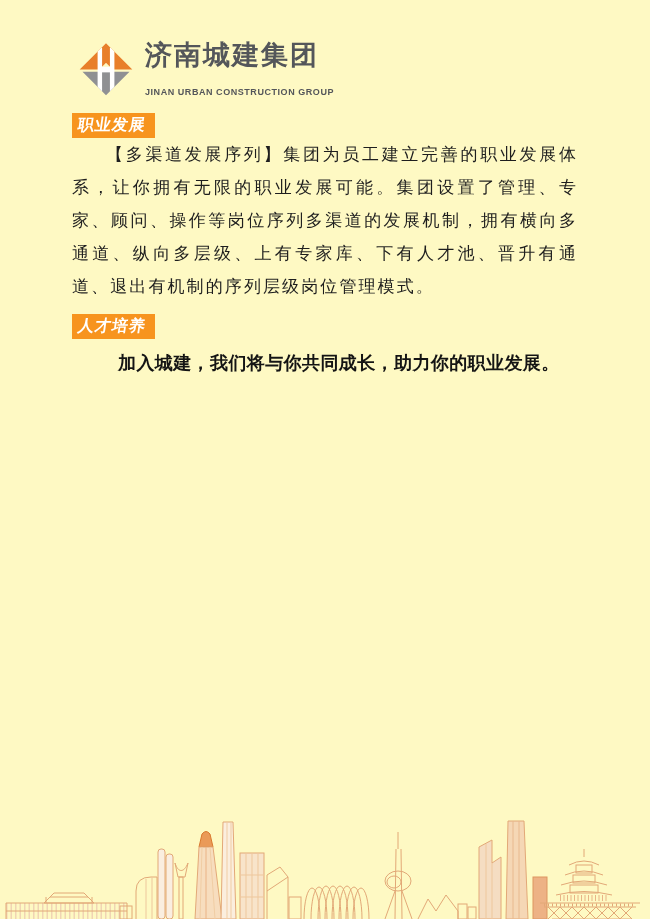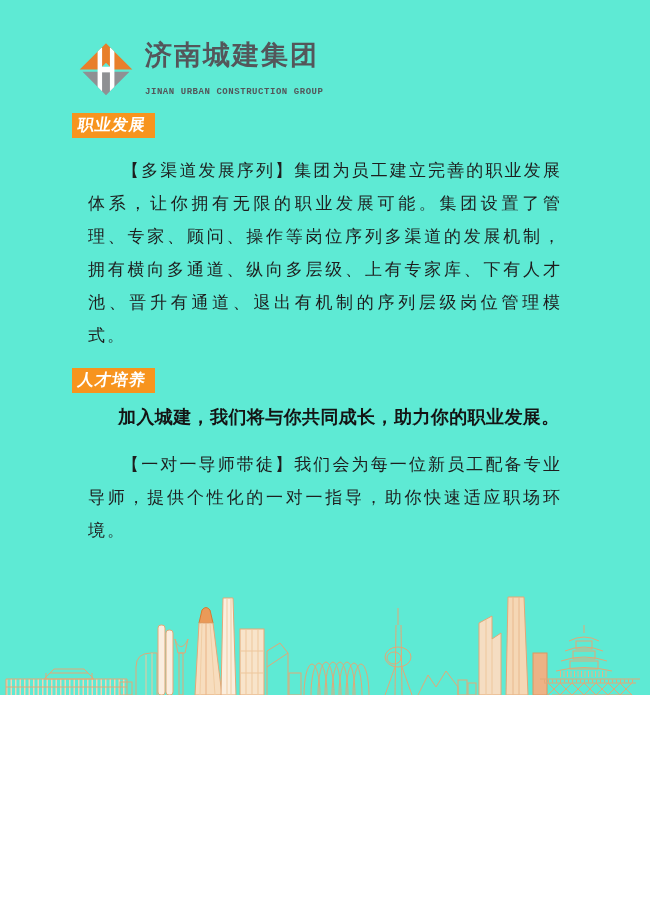--- a/index.html
+++ b/index.html
@@ -1,34 +1,34 @@
 <!DOCTYPE html>
 <html><head>
 <meta charset="utf-8">
 <style>
   html,body{margin:0;padding:0;background:#ffffff;}
-  .page{position:relative;width:650px;height:695px;background:#5eead4;overflow:hidden;
+  .page{position:relative;width:650px;height:919px;background:#fef9c3;overflow:hidden;
         font-family:"Liberation Serif",serif;color:#1e1e1e;}
   
   .logo-row{position:absolute;top:40px;left:78px;display:flex;align-items:center;gap:11px;}
   .logo-icon{width:56px;height:56px;flex:0 0 auto;}
   .logo-text{display:flex;flex-direction:column;justify-content:center;}
   .logo-cn{font-family:"Liberation Sans",sans-serif;font-size:27px;font-weight:bold;
            color:#54565a;letter-spacing:2px;line-height:30px;}
-  .logo-en{font-family:Liberation Mono, monospace;font-size:9px;font-weight:bold;
+  .logo-en{font-family:Liberation Sans, sans-serif;font-size:9px;font-weight:bold;
            color:#54565a;letter-spacing:0.55px;margin-top:17px;white-space:nowrap;}
   
   .content{position:absolute;left:72px;width:506px;top:113px;z-index:2;}
   .badge{display:inline-block;background:#f7941e;color:#ffffff;font-weight:bold;
          font-size:16px;line-height:22px;padding:1px 9px 2px 6px;letter-spacing:1px;}
   .badge .skew{display:inline-block;transform:skewX(-8deg);}
   .heading{font-size:18px;font-weight:bold;color:#141414;letter-spacing:0.4px;
            line-height:30px;margin:9px 0 3px 0;text-indent:46px;}
   p.body{font-size:17px;line-height:33px;letter-spacing:2.1px;text-align:justify;
-         text-indent:2em;margin:16px;color:#1e1e1e;}
+         text-indent:2em;margin:0;color:#1e1e1e;}
   p.body.gap-top{margin-top:9px;}
   .sec2{margin-top:11px;}
   
   .skyline{position:absolute;left:0;bottom:0;width:650px;height:100px;z-index:1;}
 </style>
 </head>
 <body>
 
 <div class="page">
 
@@ -60,21 +60,20 @@
         <span class="skew">职业发展</span>
       </div>
       <p class="body">【多渠道发展序列】集团为员工建立完善的职业发展体系，让你拥有无限的职业发展可能。集团设置了管理、专家、顾问、操作等岗位序列多渠道的发展机制，拥有横向多通道、纵向多层级、上有专家库、下有人才池、晋升有通道、退出有机制的序列层级岗位管理模式。</p>
     </div>
 
     <div class="sec2">
       <div class="badge">
         <span class="skew">人才培养</span>
       </div>
       <div class="heading">加入城建，我们将与你共同成长，助力你的职业发展。</div>
-      <p class="body">【一对一导师带徒】我们会为每一位新员工配备专业导师，提供个性化的一对一指导，助你快速适应职场环境。</p>
     </div>
 
   </div>
 
   <svg class="skyline" viewBox="0 0 650 100" preserveAspectRatio="none">
     <g stroke="#e2a877" fill="none" stroke-width="1">
 
       <line x1="6" y1="92" x2="127" y2="92" stroke="#f0d4b4" stroke-width="16" stroke-dasharray="1.5,3"></line>
       <path d="M6,100 V84 H127 V100"></path>
       <line x1="6" y1="92" x2="127" y2="92"></line>

